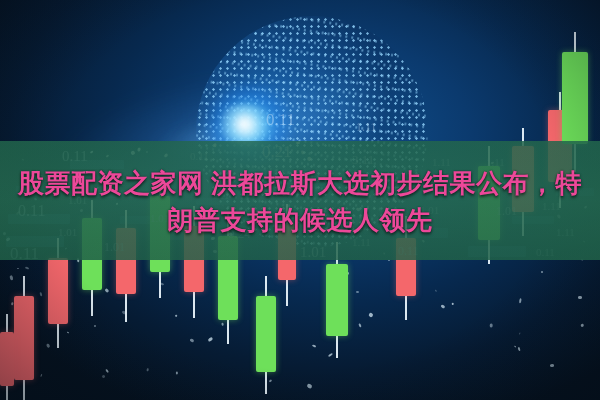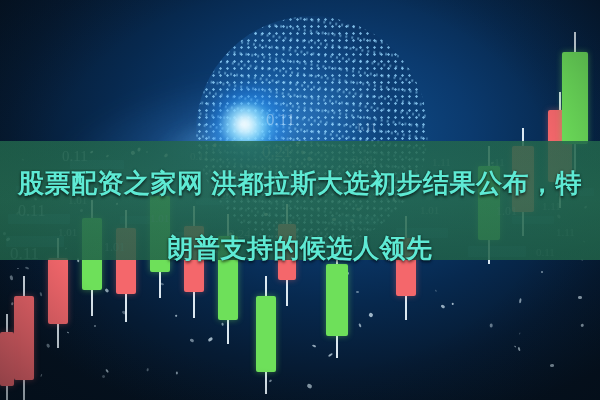--- a/index.html
+++ b/index.html
@@ -154,30 +154,30 @@
     top: 141px; height: 119px;
     background: linear-gradient(90deg, rgba(28,92,70,.30) 0%, rgba(30,100,76,.10) 45%, rgba(30,96,72,.34) 100%);
   }
 
   
   .headline {
     position: absolute;
     left: 0; right: 0;
     top: 165px;
     text-align: center;
-    color: #5eead4;
+    color: #ec4899;
     font-weight: bold;
     font-size: 26px;
     line-height: 37px;
     letter-spacing: .5px;
     text-shadow: 0 2px 3px rgba(0,0,0,.55), 0 0 2px rgba(0,0,0,.5);
     padding: 0 14px;
   }
   .headline .l1 { display: block; }
-  .headline .l2 { display: block; margin-top: 28px; }
+  .headline .l2 { display: block; }
 </style>
 </head>
 <body>
 
 <div id="stage">
 
   <div class="bg-base"></div>
   <div class="swirl"></div>
   <div class="swirl2"></div>
 

